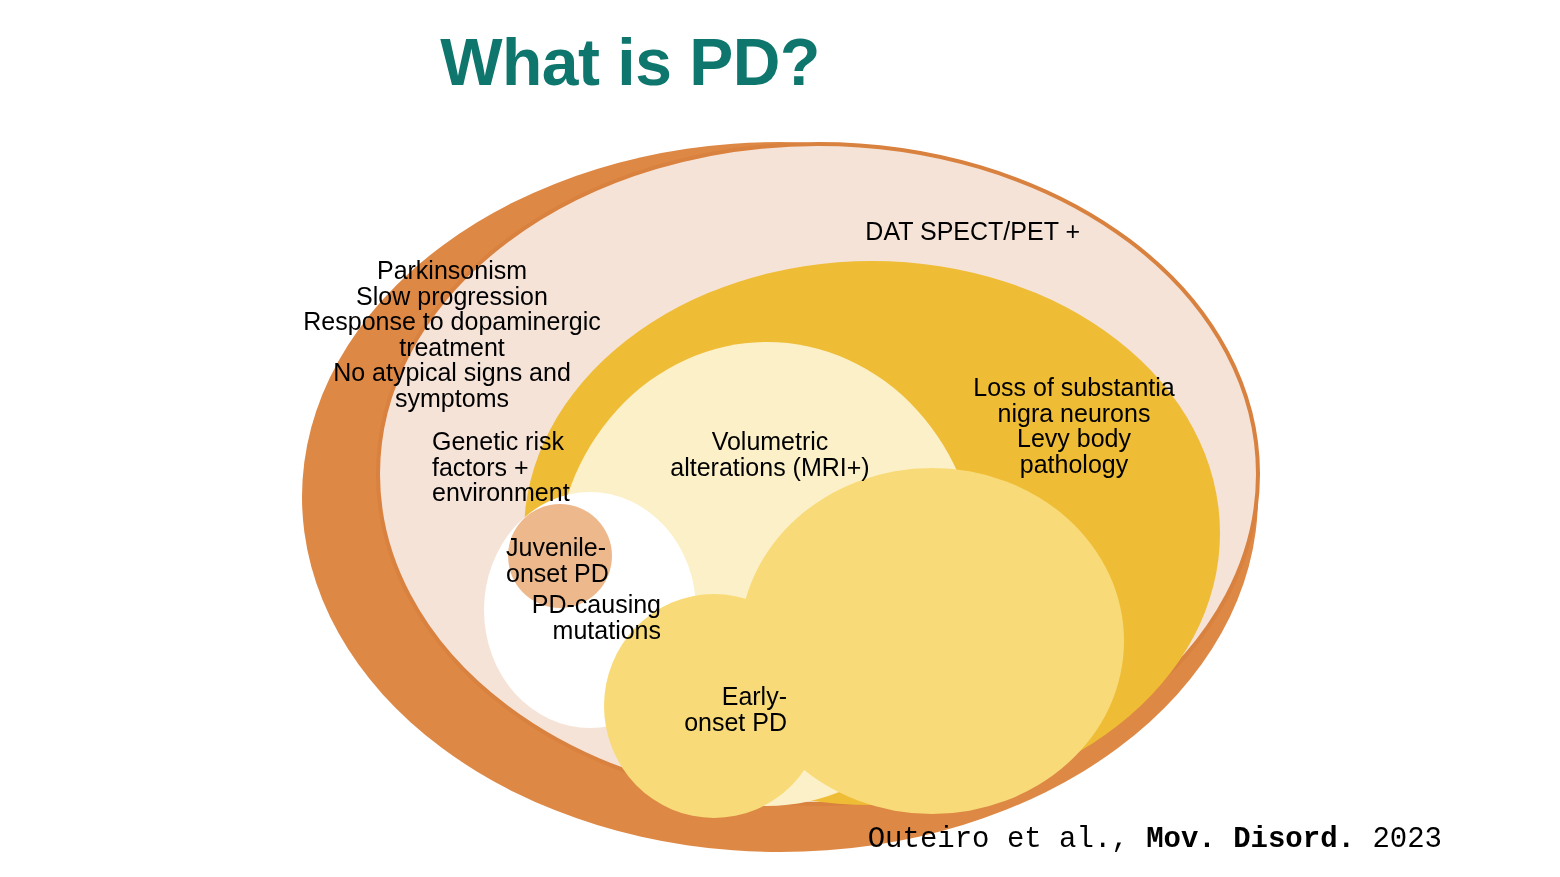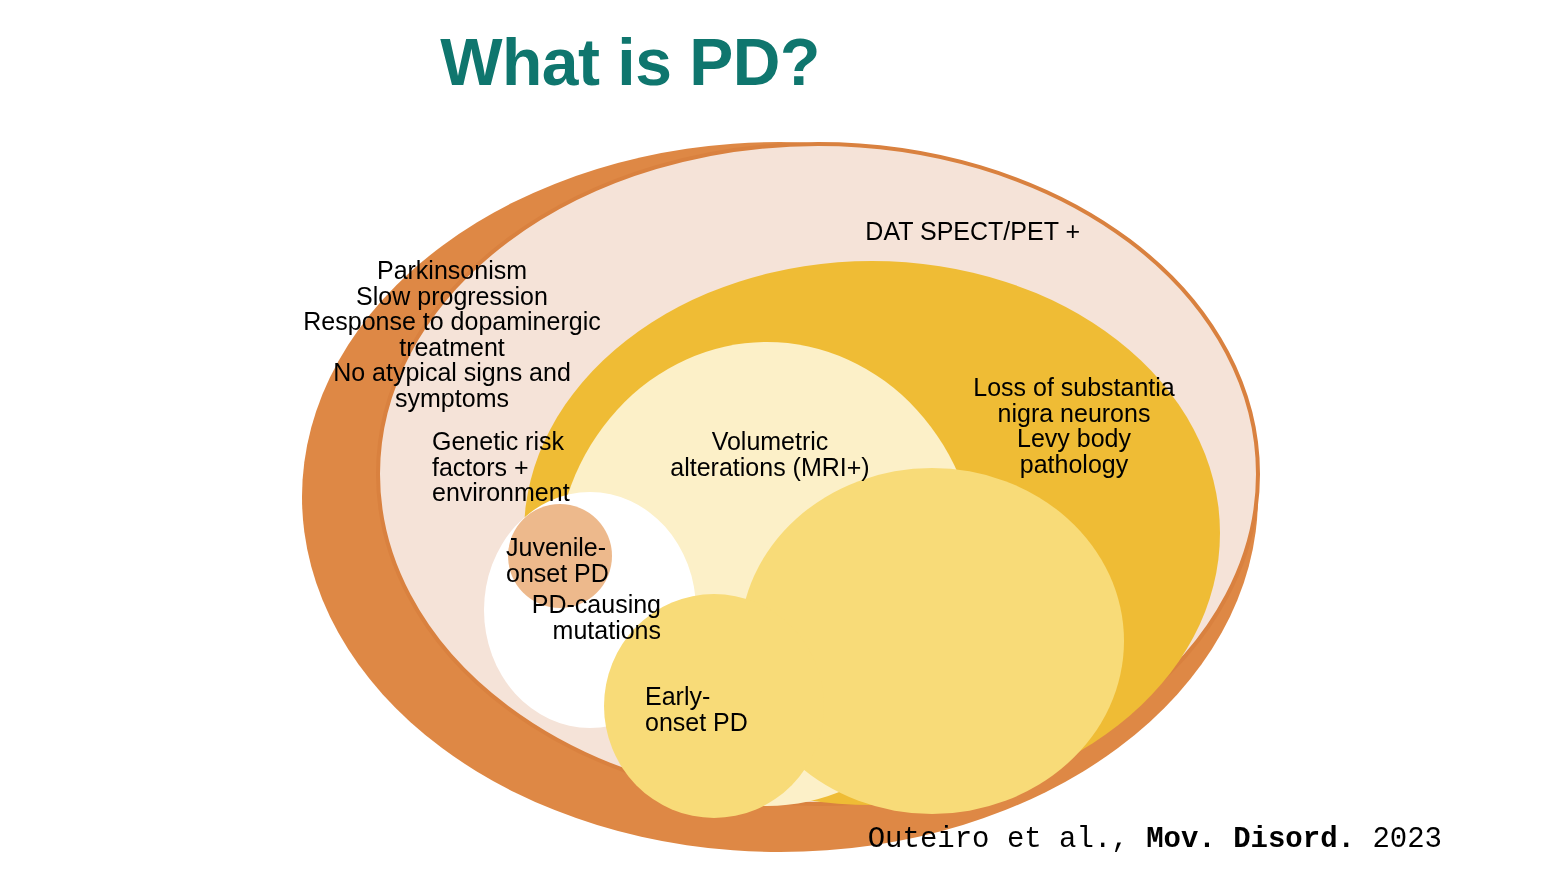--- a/index.html
+++ b/index.html
@@ -50,21 +50,21 @@
   .lbl.center { text-align: center; }
   .lbl.left   { text-align: left; }
 
   #label-outer-criteria { left: 292px; top: 258px; width: 320px; text-align: center; }
   #label-genetic-risk   { left: 432px; top: 429px; width: 160px; text-align: left; }
   #label-dat-spect      { left: 760px; top: 219px; width: 320px; text-align: right; }
   #label-substantia     { left: 960px; top: 375px; width: 228px; text-align: center; }
   #label-volumetric     { left: 650px; top: 429px; width: 240px; text-align: center; }
   #label-juvenile       { left: 506px; top: 535px; width: 108px; text-align: left; }
   #label-pd-mutations   { left: 519px; top: 592px; width: 142px; text-align: right; }
-  #label-early-onset    { left: 645px; top: 684px; width: 142px; text-align: left; }
+  #label-early-onset    { left: 645px; top: 684px; width: 142px; text-align: right; }
   #label-asyn           { left: 840px; top: 610px; width: 220px; text-align: left; }
 
   #citation {
     position: absolute;
     right: 118px;
     top: 823px;
     font-size: 29px;
     color: #000000;
     white-space: nowrap;
     font-family: Liberation Mono, monospace;

